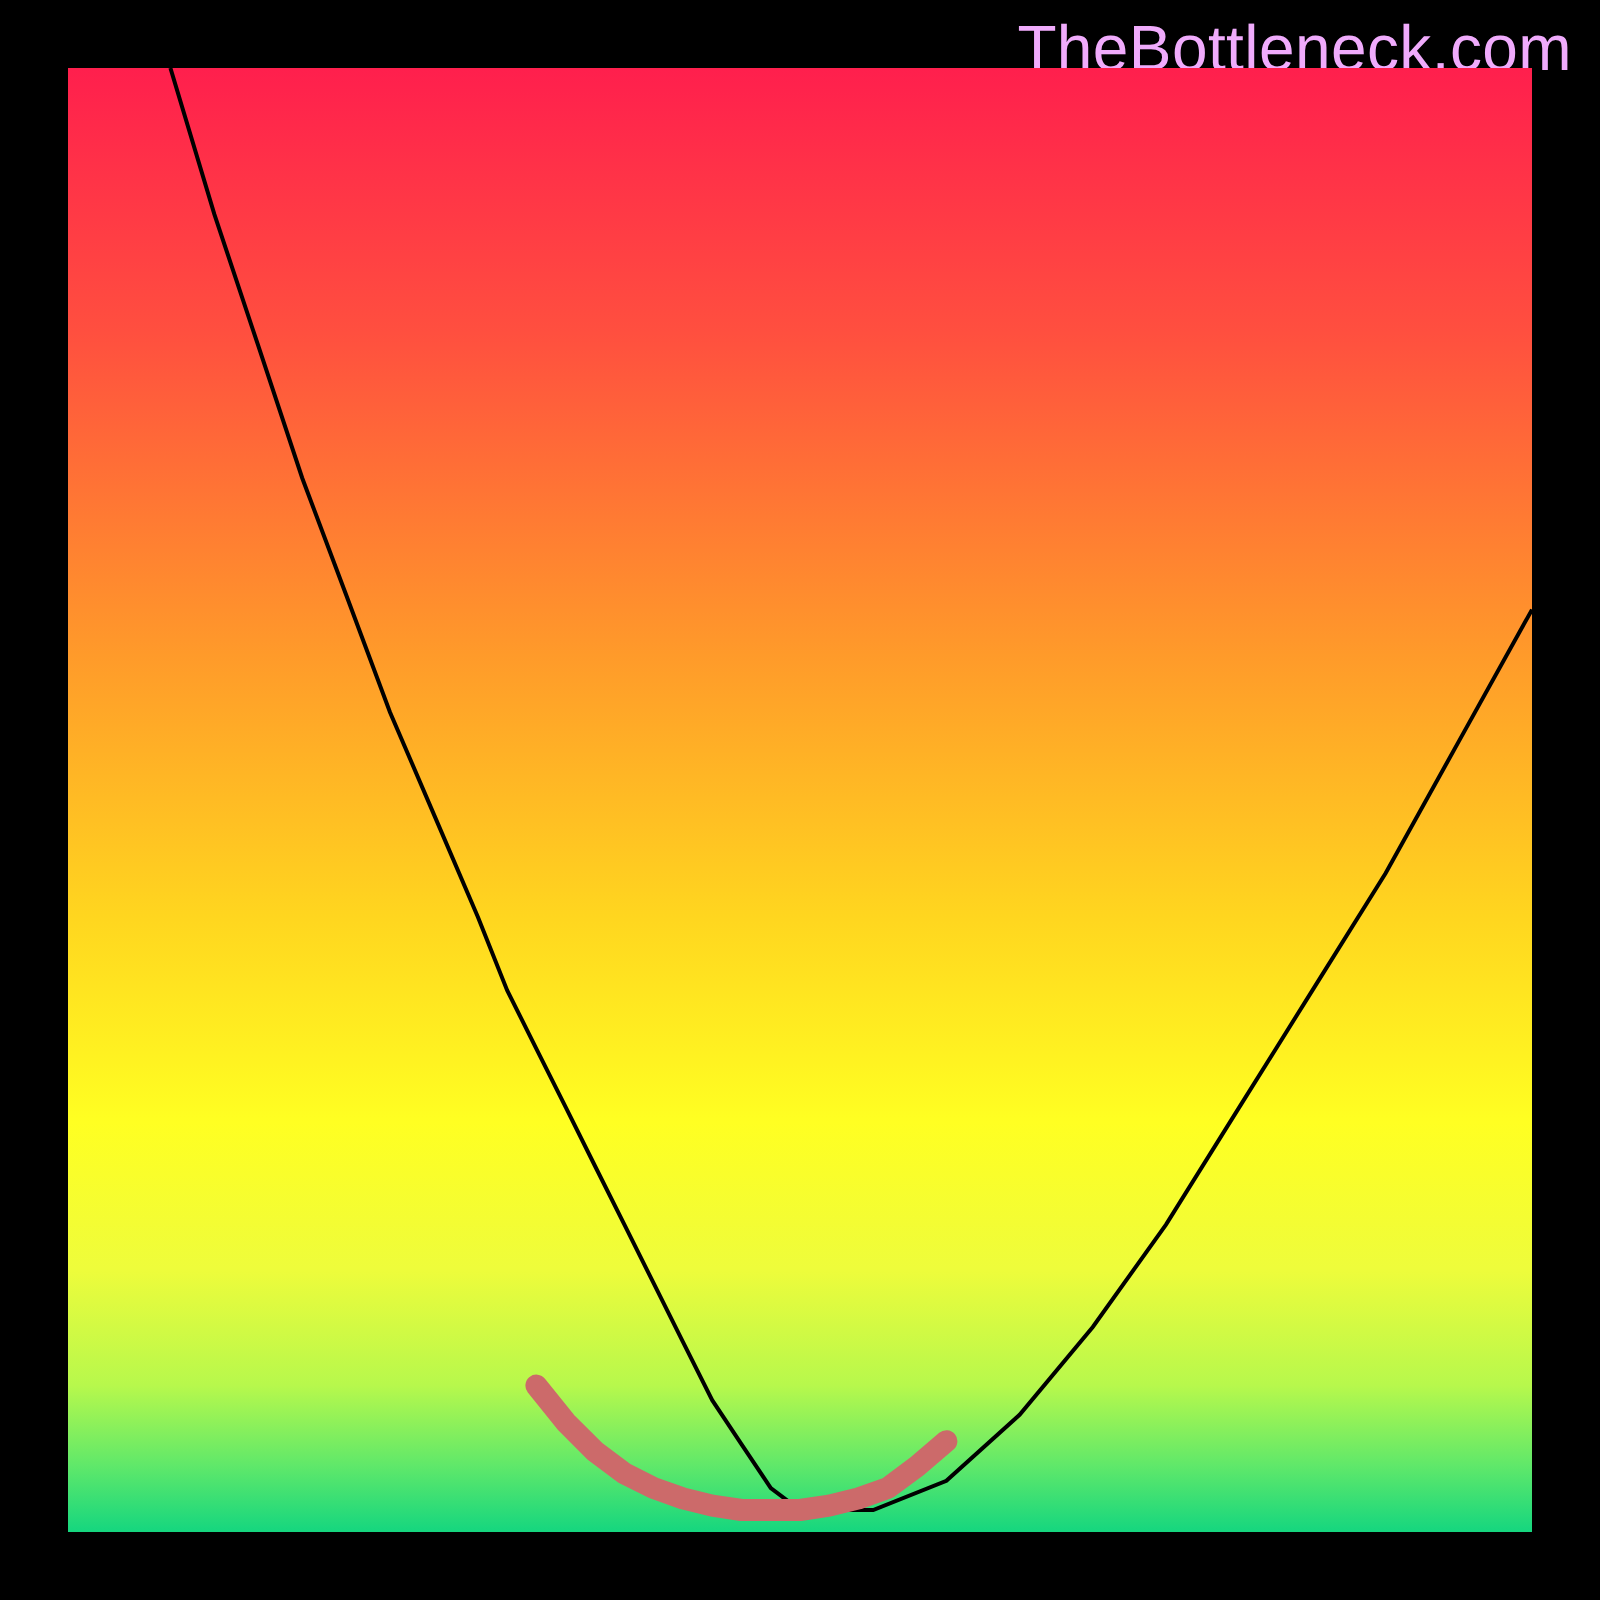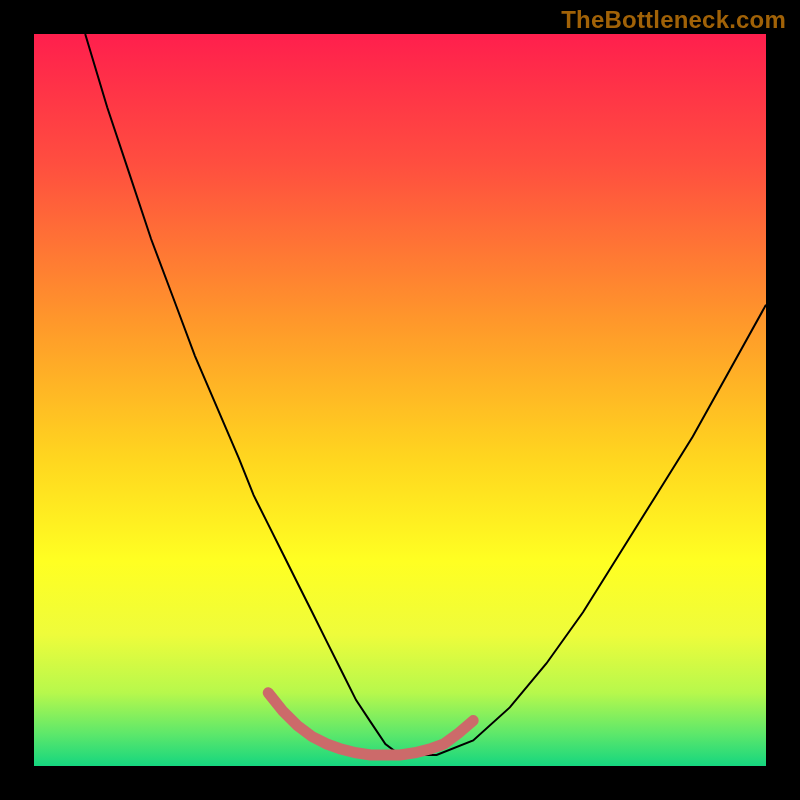--- a/index.html
+++ b/index.html
@@ -24,23 +24,23 @@
     left: 34px;
     top: 34px;
     width: 732px;
     height: 732px;
     
   }
   .watermark {
     position: absolute;
     top: 6px;
     right: 14px;
-    color: #a16207;
-    font-size: 24px;
-    font-weight: 700;
+    color: #f0abfc;
+    font-size: 32px;
+    font-weight: 400;
     letter-spacing: 0.2px;
     font-family: Arial, Helvetica, sans-serif;
   }
   svg {
     display: block;
   }
 </style>
 </head>
 <body>
 

